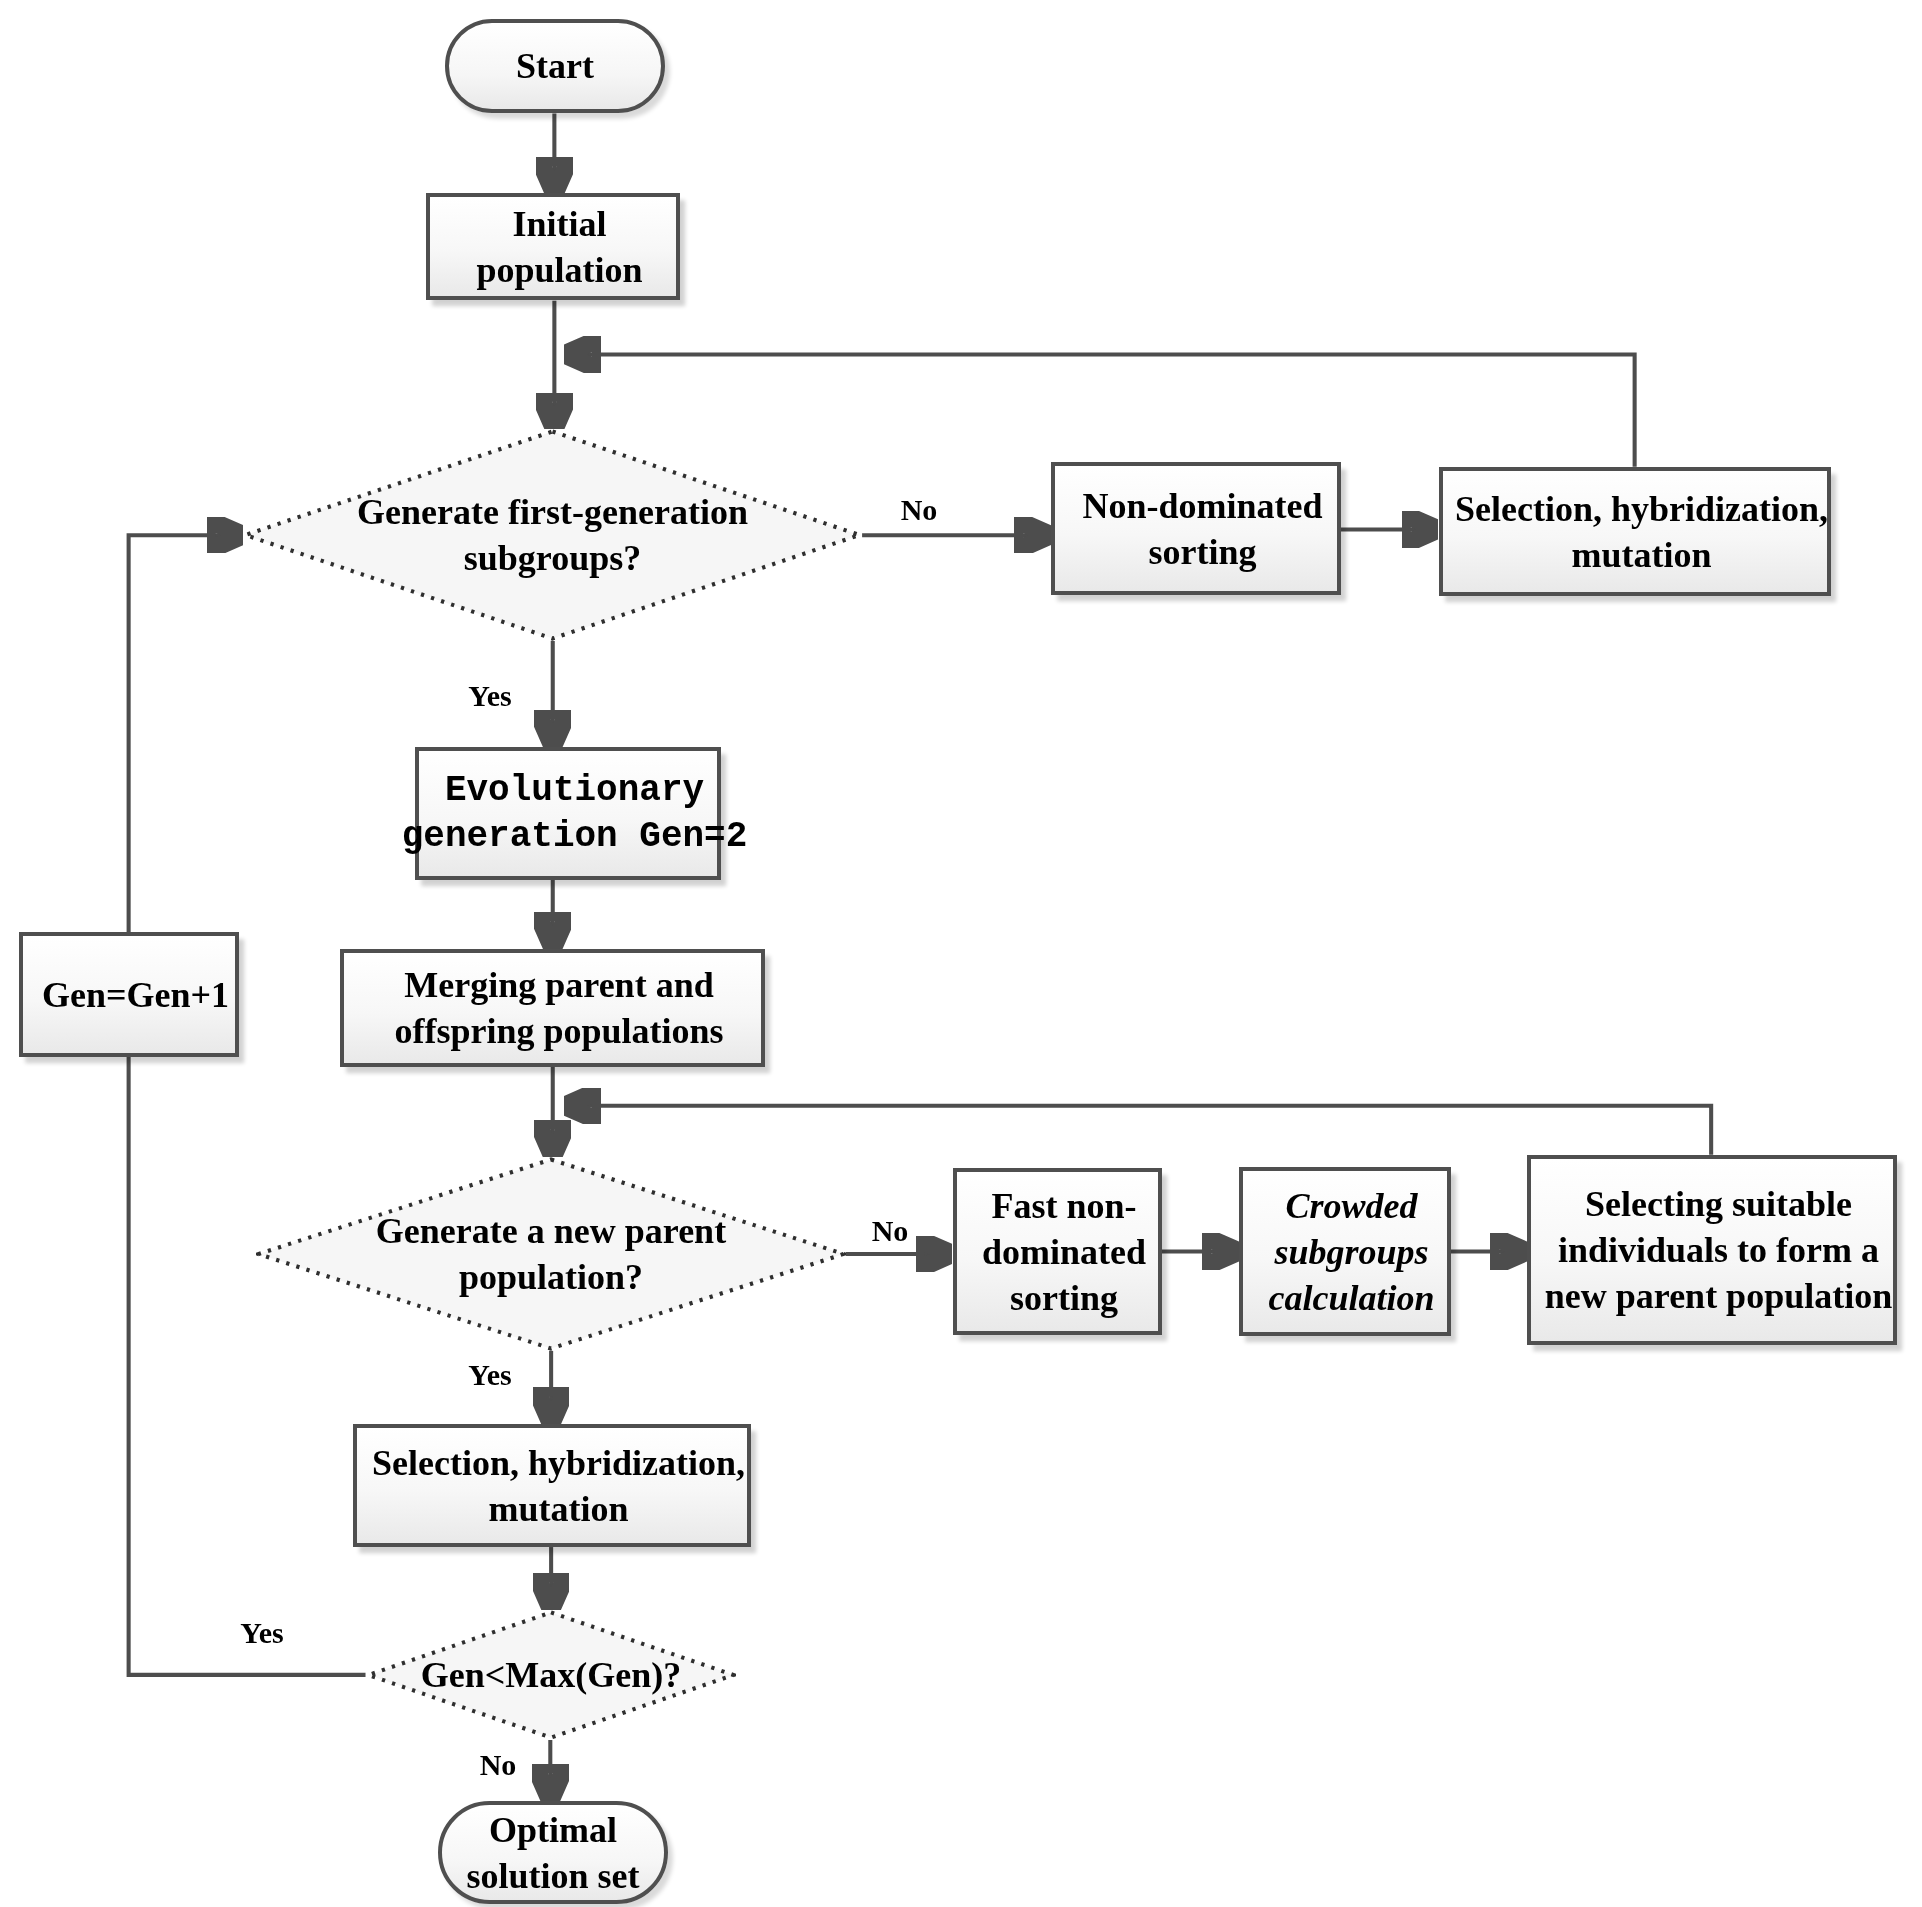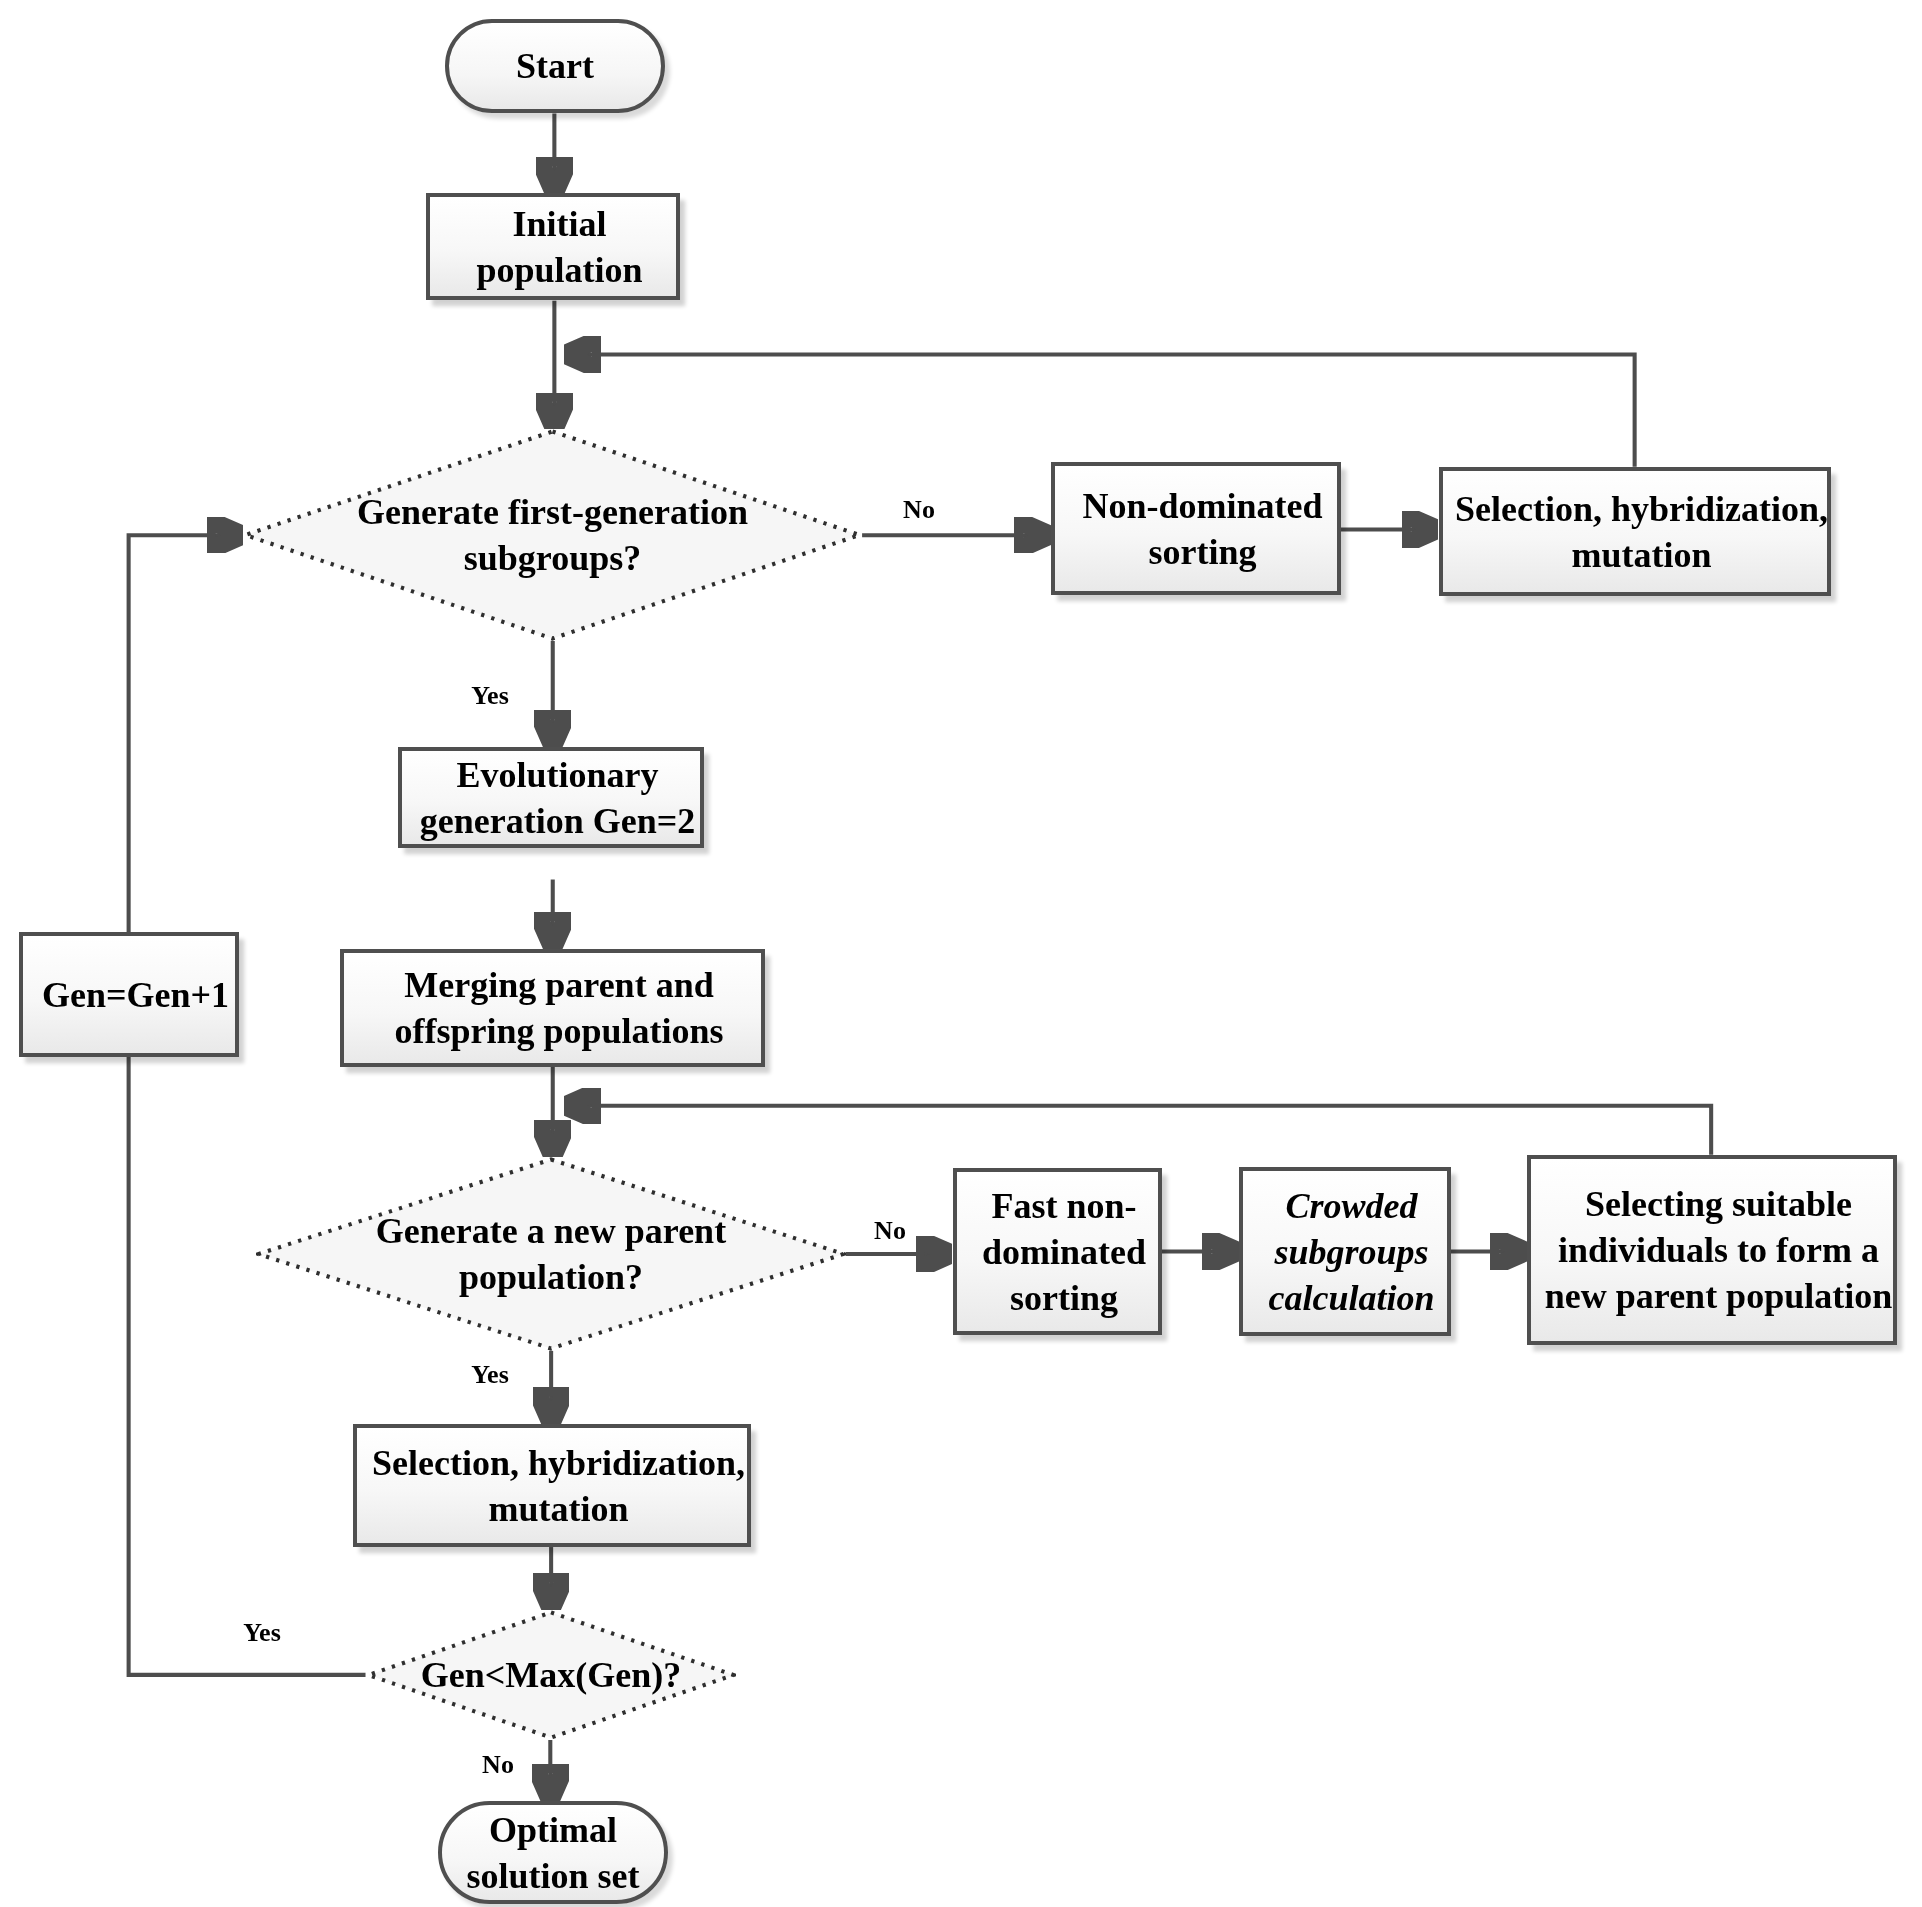--- a/index.html
+++ b/index.html
@@ -34,21 +34,21 @@
   .dshape{position:absolute;left:0;top:0;width:100%;height:100%;}
   .dshape polygon{
     fill:#f6f6f6;
     stroke:var(--diamond-border,#2f2f2f);
     stroke-width:5;stroke-dasharray:4 9;
   }
   .dtext{position:relative;z-index:1;display:flex;flex-direction:column;align-items:center;}
   .ln{display:block;white-space:nowrap;}
   .lbl{
     position:absolute;transform:translate(-50%,-50%);
-    font-size:26px;line-height:39px;white-space:nowrap;
+    font-size:30px;line-height:39px;white-space:nowrap;
   }
 </style>
 </head>
 <body>
 
 <div class="canvas">
 
   <svg class="edges" viewBox="0 0 2361 2343" aria-hidden="true">
     <defs>
       <marker id="arw" viewBox="0 0 10 10" refX="8.5" refY="5" markerWidth="9" markerHeight="9" orient="auto-start-reverse">
@@ -95,21 +95,21 @@
   <div class="node box" style="left:1051px;top:462px;width:290px;height:133px;">
     <span class="ln">Non-dominated</span>
     <span class="ln">sorting</span>
   </div>
 
   <div class="node box" style="left:1439px;top:467px;width:392px;height:129px;">
     <span class="ln">Selection, hybridization,</span>
     <span class="ln">mutation</span>
   </div>
 
-  <div class="node box" style="left:398px;top:747px;width:306px;height:101px;">
+  <div class="node box" style="left:415px;top:747px;width:306px;height:133px;font-family:Liberation Mono, monospace;">
     <span class="ln">Evolutionary</span>
     <span class="ln">generation Gen=2</span>
   </div>
 
   <div class="node box" style="left:340px;top:949px;width:425px;height:118px;">
     <span class="ln">Merging parent and</span>
     <span class="ln">offspring populations</span>
   </div>
 
   <div class="node box" style="left:19px;top:932px;width:220px;height:125px;">

